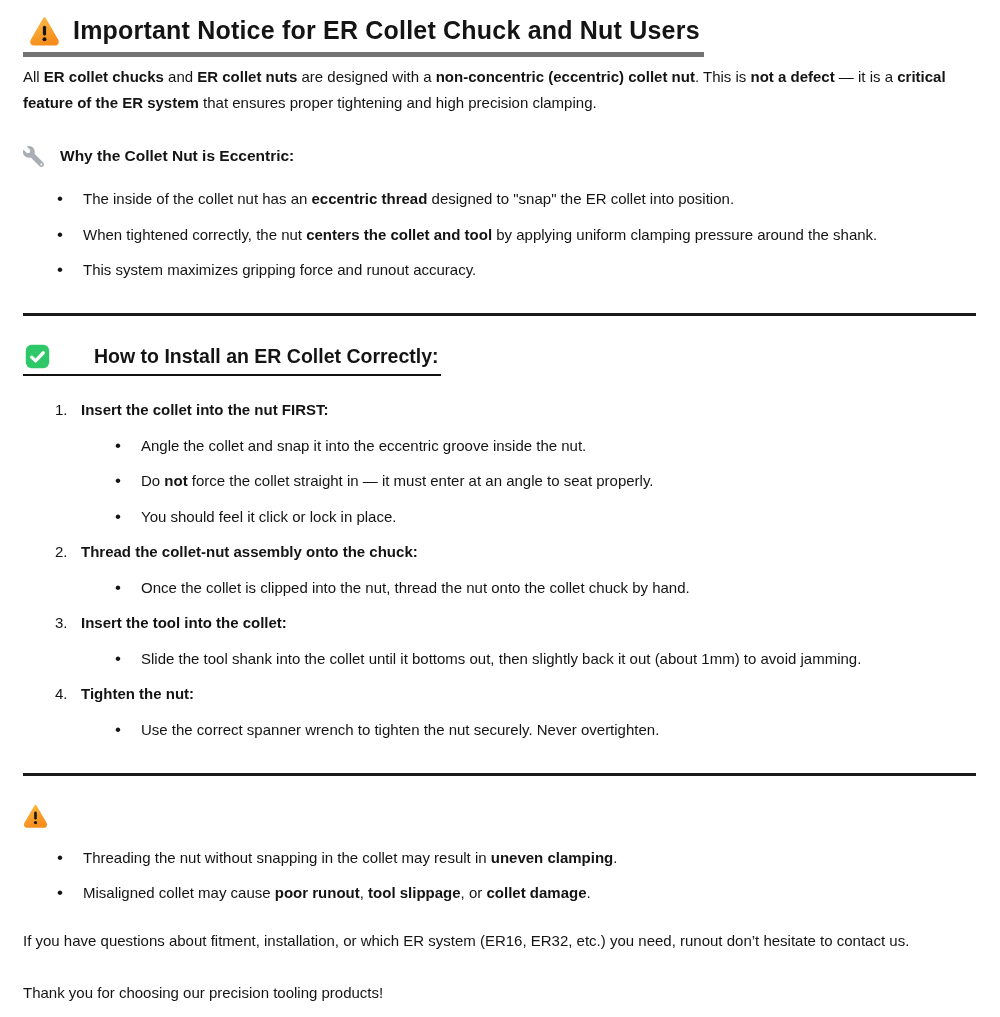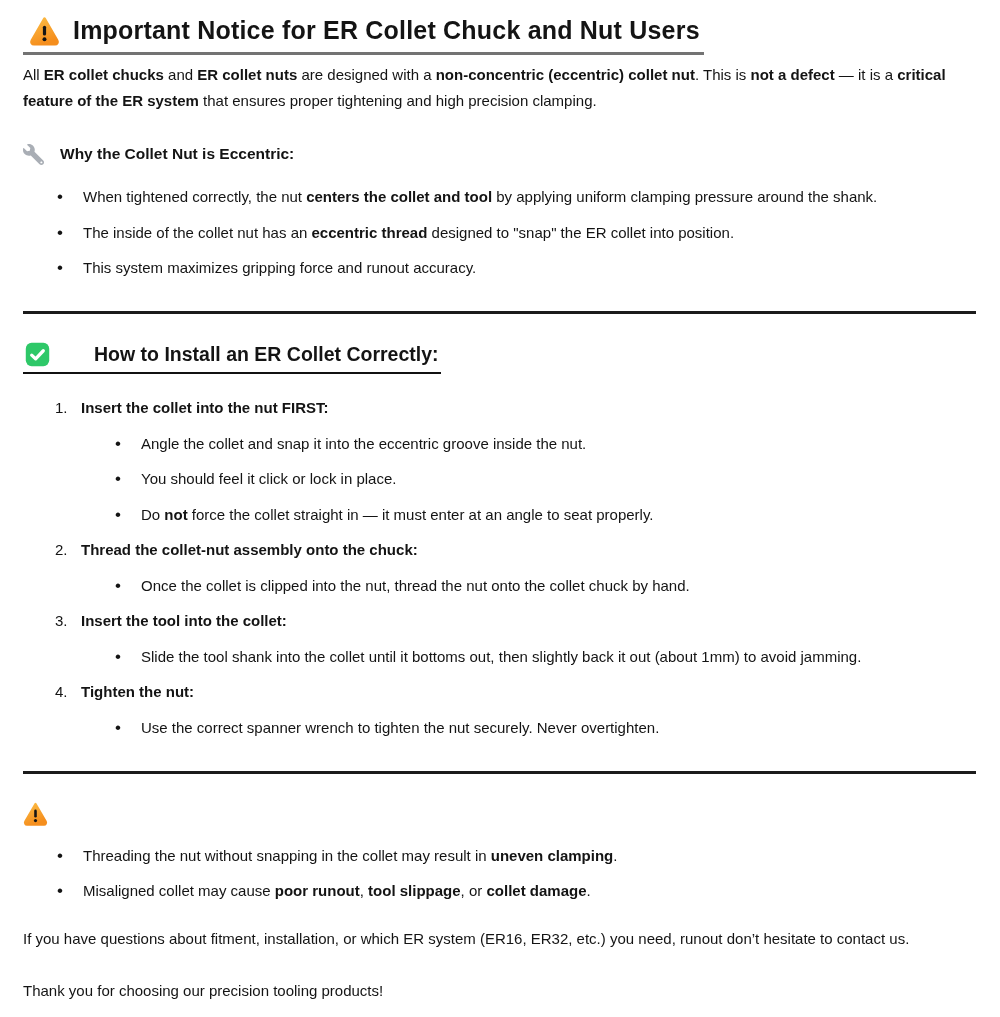--- a/index.html
+++ b/index.html
@@ -10,21 +10,21 @@
     font-family:"Liberation Sans", sans-serif;
     color:#141414;
     font-size:15px; line-height:26px;
   }
   .b { font-weight:700; }
 
   
   .h1-row {
     display:flex; align-items:center; gap:13px;
     width:fit-content; padding:2px 4px 6px 6px;
-    border-bottom:3px solid #737373;
+    border-bottom:5px solid #737373;
   }
   .h1-text { font-size:25px; font-weight:700; line-height:32px; letter-spacing:0.2px; }
 
   .h3-row { display:flex; align-items:center; gap:16px; margin-top:27px; }
   .h3-text { font-size:15.5px; font-weight:700; }
 
   .h2-row { display:flex; align-items:center; gap:12px; }
   .h2-underlined {
     width:fit-content; padding:0 2px 5px 2px; border-bottom:2.5px solid #111;
   }
@@ -98,44 +98,44 @@
 
   <p class="para"><span>All </span><span class="b">ER collet chucks</span><span> and </span><span class="b">ER collet nuts</span><span> are designed with a </span><span class="b">non-concentric (eccentric) collet nut</span><span>. This is </span><span class="b">not a defect</span><span> — it is a </span><span class="b">critical feature of the ER system</span><span> that ensures proper tightening and high precision clamping.</span></p>
 
   <div class="h3-row">
     <svg class="icon-sm" viewBox="0 0 32 32">
         <use href="#wrench-g"></use>
       </svg>
     <span class="h3-text">Why the Collet Nut is Eccentric:</span>
   </div>
   <ul class="bullets">
+    <li><span>The inside of the collet nut has an </span><span class="b">eccentric thread</span><span> designed to "snap" the ER collet into position.</span></li>
     <li><span>When tightened correctly, the nut </span><span class="b">centers the collet and tool</span><span> by applying uniform clamping pressure around the shank.</span></li>
-    <li><span>The inside of the collet nut has an </span><span class="b">eccentric thread</span><span> designed to "snap" the ER collet into position.</span></li>
     <li><span>This system maximizes gripping force and runout accuracy.</span></li>
   </ul>
 
   <hr class="rule">
 
   <div class="h2-row h2-underlined">
     <svg class="icon-md" viewBox="0 0 32 32">
         <use href="#check-sq"></use>
       </svg>
     <span class="h2-text">How to Install an ER Collet Correctly:</span>
   </div>
 
   <ol class="steps">
     <li>
       <div class="step-head">
         <span class="step-num">1.</span>
         <span class="step-title">Insert the collet into the nut FIRST:</span>
       </div>
       <ul class="sub-bullets">
         <li><span>Angle the collet and snap it into the eccentric groove inside the nut.</span></li>
+        <li><span>Do </span><span class="b">not</span><span> force the collet straight in — it must enter at an angle to seat properly.</span></li>
         <li><span>You should feel it click or lock in place.</span></li>
-        <li><span>Do </span><span class="b">not</span><span> force the collet straight in — it must enter at an angle to seat properly.</span></li>
       </ul>
     </li>
     <li>
       <div class="step-head">
         <span class="step-num">2.</span>
         <span class="step-title">Thread the collet-nut assembly onto the chuck:</span>
       </div>
       <ul class="sub-bullets">
         <li><span>Once the collet is clipped into the nut, thread the nut onto the collet chuck by hand.</span></li>
       </ul>

